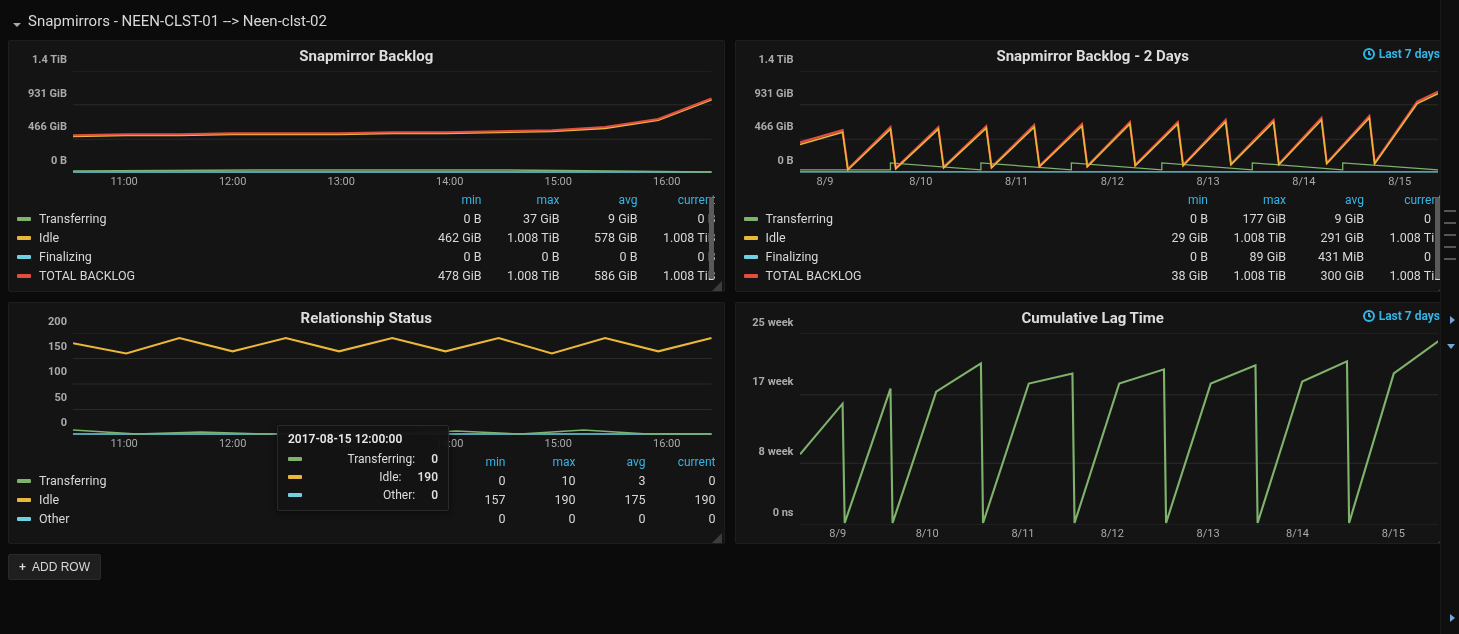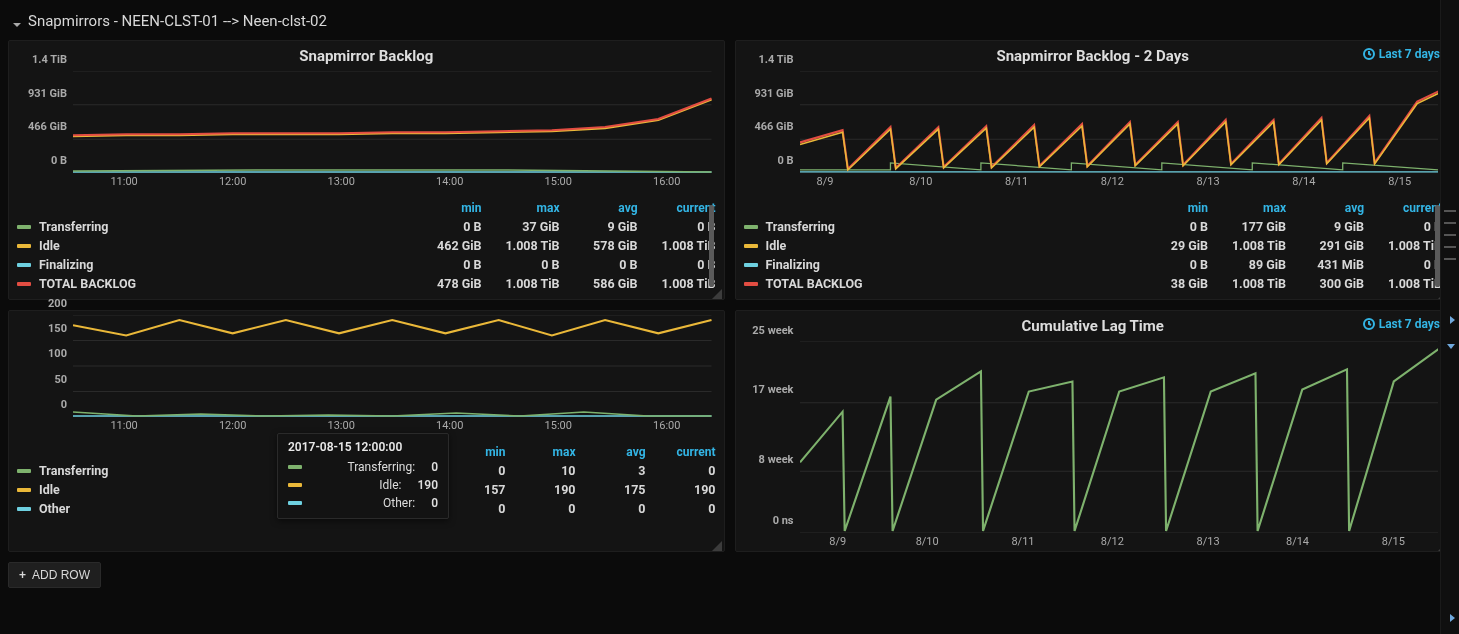--- a/index.html
+++ b/index.html
@@ -14,21 +14,21 @@
   .clock{width:12px;height:12px;}
   .clock svg{width:12px;height:12px;fill:none;stroke:#33b5e5;stroke-width:2;}
   .chart-area{position:relative;height:120px;margin:4px 8px 0 8px;}
   .chart-area.tall{height:210px;}
   .yaxis{position:absolute;left:0;top:0;bottom:18px;width:54px;}
   .yt{position:absolute;right:4px;transform:translateY(-50%);font-size:11px;color:#aaa;text-align:right;width:50px;font-weight:bold;}
   .plot{position:absolute;left:56px;right:4px;top:0;bottom:18px;}
   .plot svg{width:100%;height:100%;}
   .xaxis{position:absolute;left:56px;right:4px;bottom:0;height:16px;}
   .xt{position:absolute;top:0;transform:translateX(-50%);font-size:11px;color:#aaa;}
-  .legend-stats{margin:8px 8px 6px 8px;font-weight:bold;}
+  .legend-stats{margin:0 8px 6px 8px;}
   .stats-head{display:flex;color:#33b5e5;font-size:12px;padding:2px 0;}
   .stats-head .lbl{flex:1;}
   .col{width:70px;text-align:right;}
   .colw{width:78px;text-align:right;}
   .stats-row{display:flex;align-items:center;font-size:12.5px;padding:2px 0;color:#d8d8d8;}
   .swatch{width:14px;height:4px;border-radius:1px;margin-right:8px;}
   .stats-row .lbl{flex:1;}
   .scroll-hint{position:absolute;right:2px;top:0;width:6px;height:100%;}
   .scroll-hint::before{content:"";position:absolute;right:0;top:6px;bottom:6px;width:5px;background:#5a5a5a;border-radius:2px;}
   .legend-wrap{position:relative;}
@@ -232,20 +232,23 @@
             </div>
           </div>
         <div class="scroll-hint"></div>
       </div>
       <div class="resize-handle"><svg viewBox="0 0 10 10">
             <path d="M10 0 L10 10 L0 10 Z"></path>
           </svg></div>
     </div>
 
     <div class="panel" style="position:relative;">
+      <div class="panel-header">
+        <span>Relationship Status</span>
+      </div>
       <div class="chart-area">
         <div class="yaxis">
           <div class="yt" style="bottom:0%">0</div>
           <div class="yt" style="bottom:25%">50</div>
           <div class="yt" style="bottom:50%">100</div>
           <div class="yt" style="bottom:75%">150</div>
           <div class="yt" style="bottom:99%">200</div>
         </div>
         <div class="plot">
           <svg viewBox="0 0 600 100" preserveAspectRatio="none">

